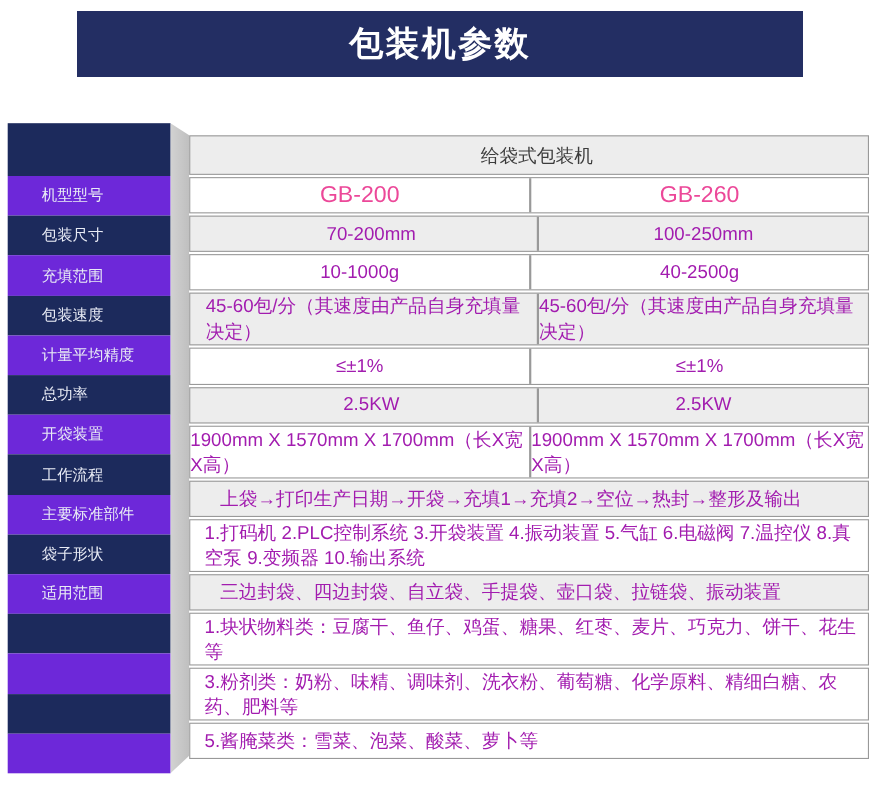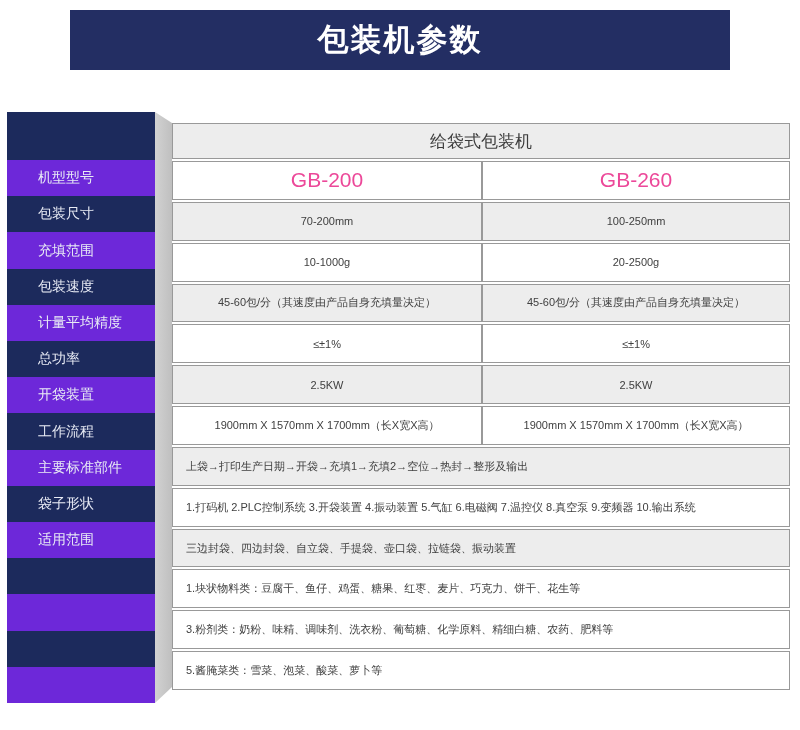--- a/index.html
+++ b/index.html
@@ -23,24 +23,24 @@
   
   .bevel{position:absolute;left:155px;top:112px;width:17px;height:591px;
     background:linear-gradient(to right,#d2d2d2,#bfbfbf);
     clip-path:polygon(0 0,100% 11px,100% 575px,0 100%);}
 
   
   .spec-table{position:absolute;left:172px;top:123px;width:618px;height:567px;
     display:flex;flex-direction:column;gap:2px;box-sizing:border-box;}
   .row{flex:1;display:flex;border:1px solid #999999;background:#ffffff;
     box-sizing:border-box;color:#4d4d4d;}
-  .row.shaded{background:#ededed;}
+  .row.shaded{background:#ededed;padding-left:14px;}
   .row.header-row{flex:0 0 36px;}
   .cell{display:flex;align-items:center;justify-content:center;
-    box-sizing:border-box;font-size:11px;color:#404040;}
+    box-sizing:border-box;font-size:17px;color:#a21caf;}
   .cell.half{width:50%;}
   .cell.right{border-left:2px solid #999999;}
   .cell.full{width:100%;}
   .cell.lalign{justify-content:flex-start;padding-left:13px;padding-right:6px;}
   .header-row .cell{font-size:17px;color:#3c3c3c;}
   .model-row .cell{font-size:21px;color:#ec4899;}
 </style>
 </head>
 <body>
 
@@ -114,21 +114,21 @@
       <div class="cell half right">GB-260</div>
     </div>
 
     <div class="row shaded">
       <div class="cell half left">70-200mm</div>
       <div class="cell half right">100-250mm</div>
     </div>
 
     <div class="row">
       <div class="cell half left">10-1000g</div>
-      <div class="cell half right">20-2500g</div>
+      <div class="cell half right">40-2500g</div>
     </div>
 
     <div class="row shaded">
       <div class="cell half left">45-60包/分（其速度由产品自身充填量决定）</div>
       <div class="cell half right">45-60包/分（其速度由产品自身充填量决定）</div>
     </div>
 
     <div class="row">
       <div class="cell half left">≤±1%</div>
       <div class="cell half right">≤±1%</div>

